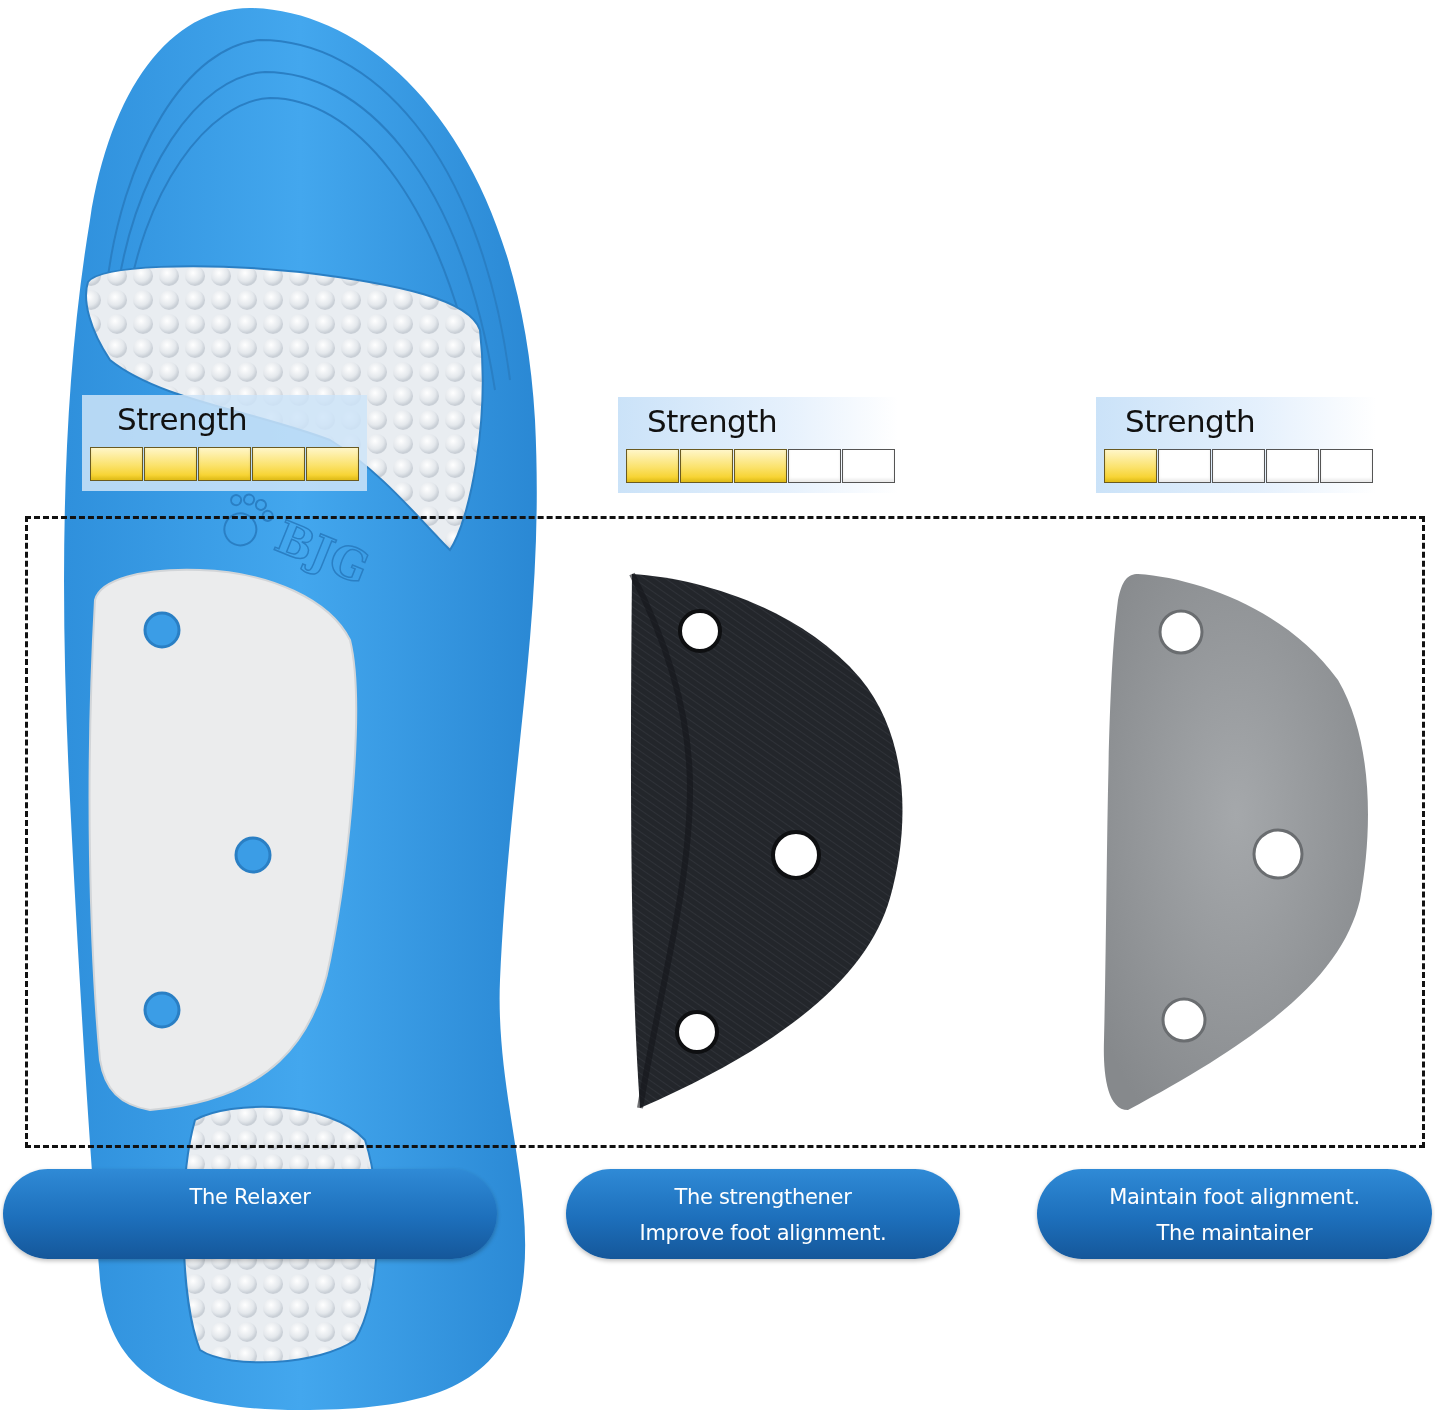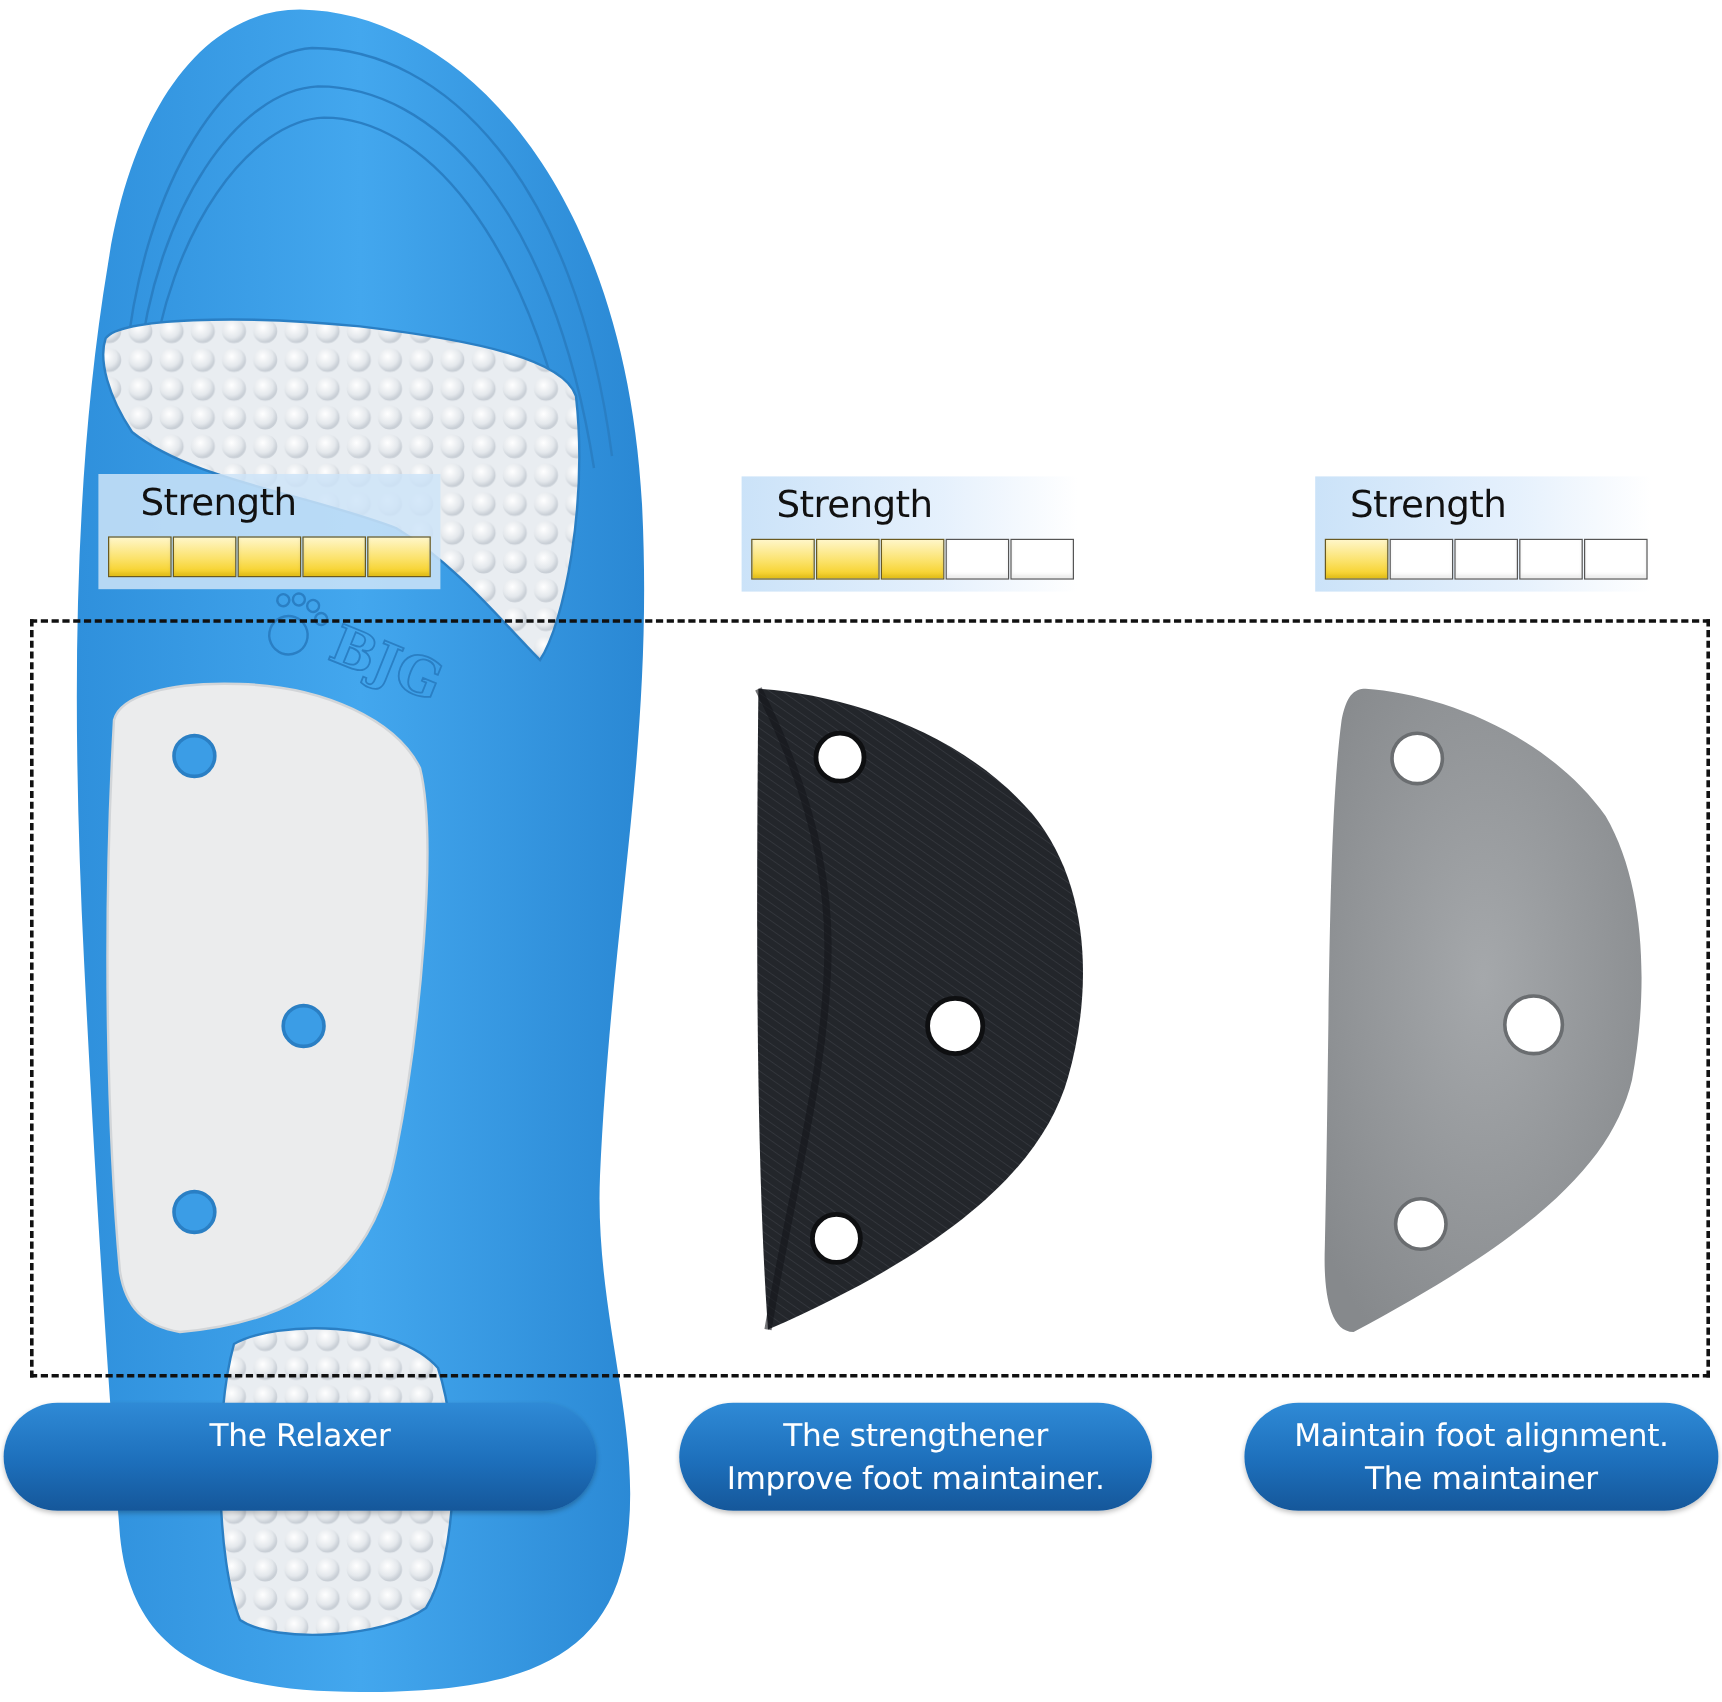--- a/index.html
+++ b/index.html
@@ -37,21 +37,21 @@
 
   
   .frame { position: absolute; left: 25px; top: 516px; width: 1400px; height: 632px; border: 3px dashed #111; box-sizing: border-box; }
 
   
   .pill {
     position: absolute; height: 90px; border-radius: 45px;
     background: linear-gradient(180deg, #2f8ad6 0%, #1d6fbb 55%, #15579a 100%);
     box-shadow: 0 2px 4px rgba(0,0,0,0.25);
     color: #fff; text-align: center; font-family: "DejaVu Sans", sans-serif;
-    font-size: 26px; line-height: 36px; padding-top: 10px; box-sizing: border-box;
+    font-size: 21px; line-height: 36px; padding-top: 10px; box-sizing: border-box;
     letter-spacing: -0.3px;
   }
   .pill span { display: block; }
 
   .piece { position: absolute; }
 </style>
 </head>
 <body>
 
 <svg class="insole" width="490" height="1418" viewBox="50 0 490 1418">
@@ -161,19 +161,19 @@
     <div class="cell"></div>
   </div>
 </div>
 
 <div class="pill" style="left:3px;top:1169px;width:494px">
   <span>The Relaxer</span>
 </div>
 
 <div class="pill" style="left:566px;top:1169px;width:394px">
   <span>The strengthener</span>
-  <span>Improve foot maintainer.</span>
+  <span>Improve foot alignment.</span>
 </div>
 
 <div class="pill" style="left:1037px;top:1169px;width:395px">
   <span>Maintain foot alignment.</span>
   <span>The maintainer</span>
 </div>
 
 </body></html>

